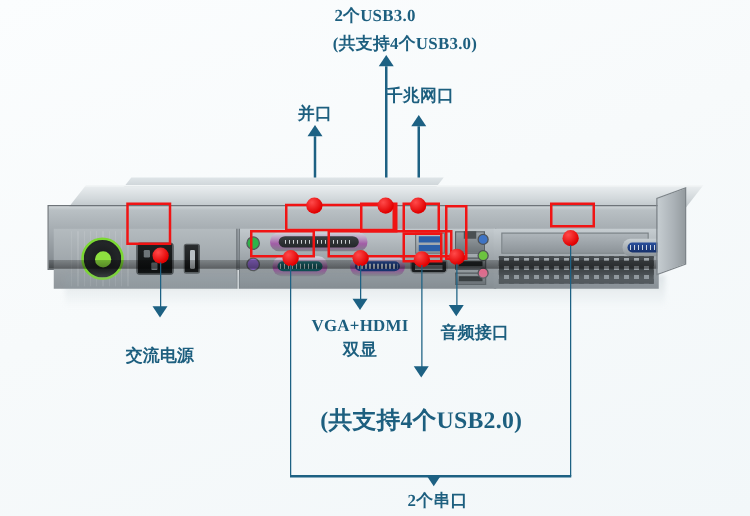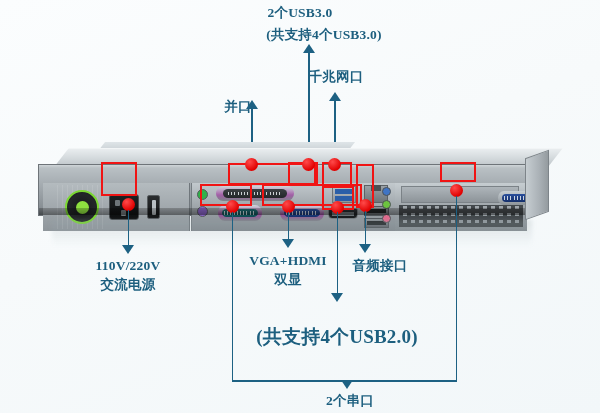--- a/index.html
+++ b/index.html
@@ -144,21 +144,21 @@
            filter:blur(2px);}
 </style>
 </head>
 <body>
 
 <div id="stage">
 
   <div class="lbl" style="left:0;right:0;top:4px;">2个USB3.0</div>
   <div class="lbl" style="left:0;right:0;top:26px;padding-left:48px;">(共支持4个USB3.0)</div>
   <div class="lbl" style="left:276px;top:68px;width:120px;">千兆网口</div>
-  <div class="lbl" style="left:188px;top:82px;width:100px;margin-top:16px;">并口</div>
+  <div class="lbl" style="left:202px;top:82px;width:100px;">并口</div>
 
   <div class="arw up" style="left:246px;top:100px;"></div>
   <div class="vline" style="left:251.2px;top:109px;height:56px;"></div>
 
   <div class="arw up" style="left:303px;top:44px;"></div>
   <div class="vline" style="left:308.2px;top:53px;height:112px;"></div>
 
   <div class="arw up" style="left:329px;top:92px;"></div>
   <div class="vline" style="left:334.2px;top:101px;height:64px;"></div>
 
@@ -247,21 +247,20 @@
   <div class="dot" style="left:302px;top:158px;"></div>
   <div class="dot" style="left:328px;top:158px;"></div>
   <div class="dot" style="left:226px;top:200px;"></div>
   <div class="dot" style="left:282px;top:200px;"></div>
   <div class="dot" style="left:331px;top:201px;"></div>
   <div class="dot" style="left:359px;top:199px;"></div>
   <div class="dot" style="left:450px;top:184px;"></div>
 
   <div class="vline" style="left:127.5px;top:210px;height:36px;"></div>
   <div class="arw down" style="left:122px;top:245px;"></div>
-  <div class="lbl" style="left:78px;top:257px;width:100px;">110V/220V</div>
   <div class="lbl" style="left:78px;top:276px;width:100px;">交流电源</div>
 
   <div class="vline" style="left:287.5px;top:212px;height:28px;"></div>
   <div class="arw down" style="left:282px;top:239px;"></div>
   <div class="lbl" style="left:232px;top:252px;width:112px;">VGA+HDMI</div>
   <div class="lbl" style="left:232px;top:271px;width:112px;">双显</div>
 
   <div class="vline" style="left:364.5px;top:211px;height:34px;"></div>
   <div class="arw down" style="left:359px;top:244px;"></div>
   <div class="lbl" style="left:336px;top:257px;width:88px;">音频接口</div>

